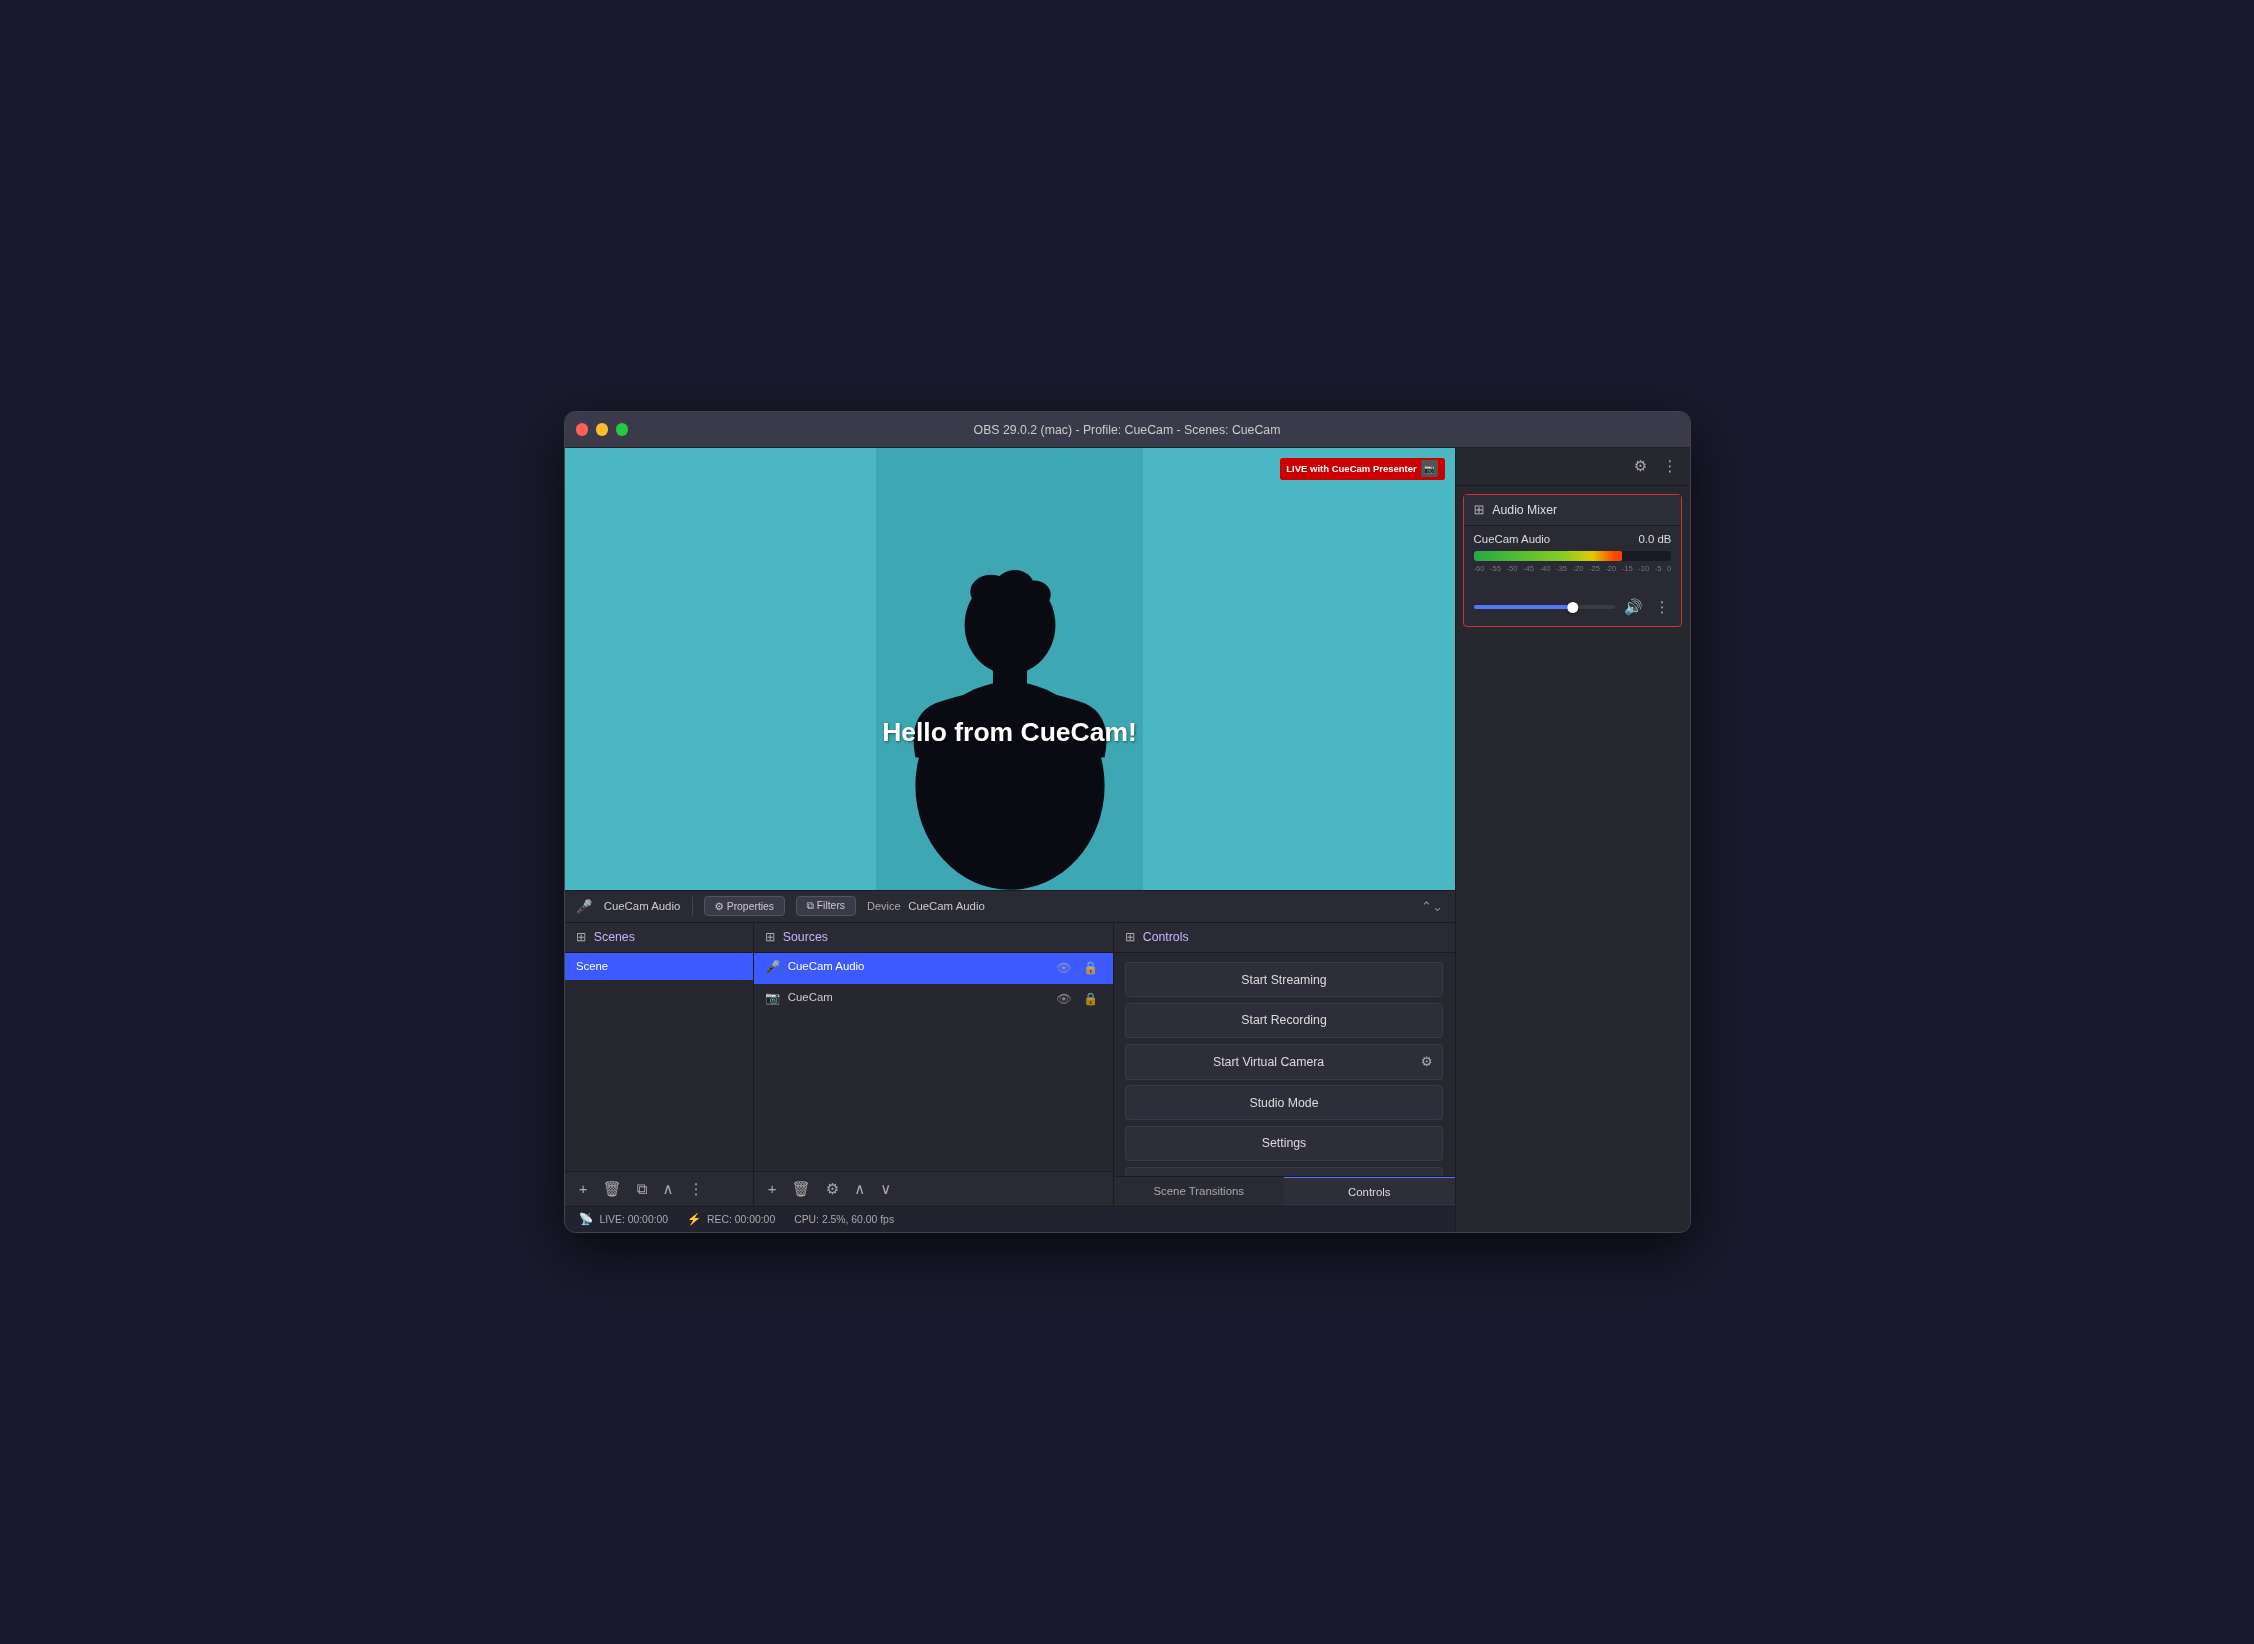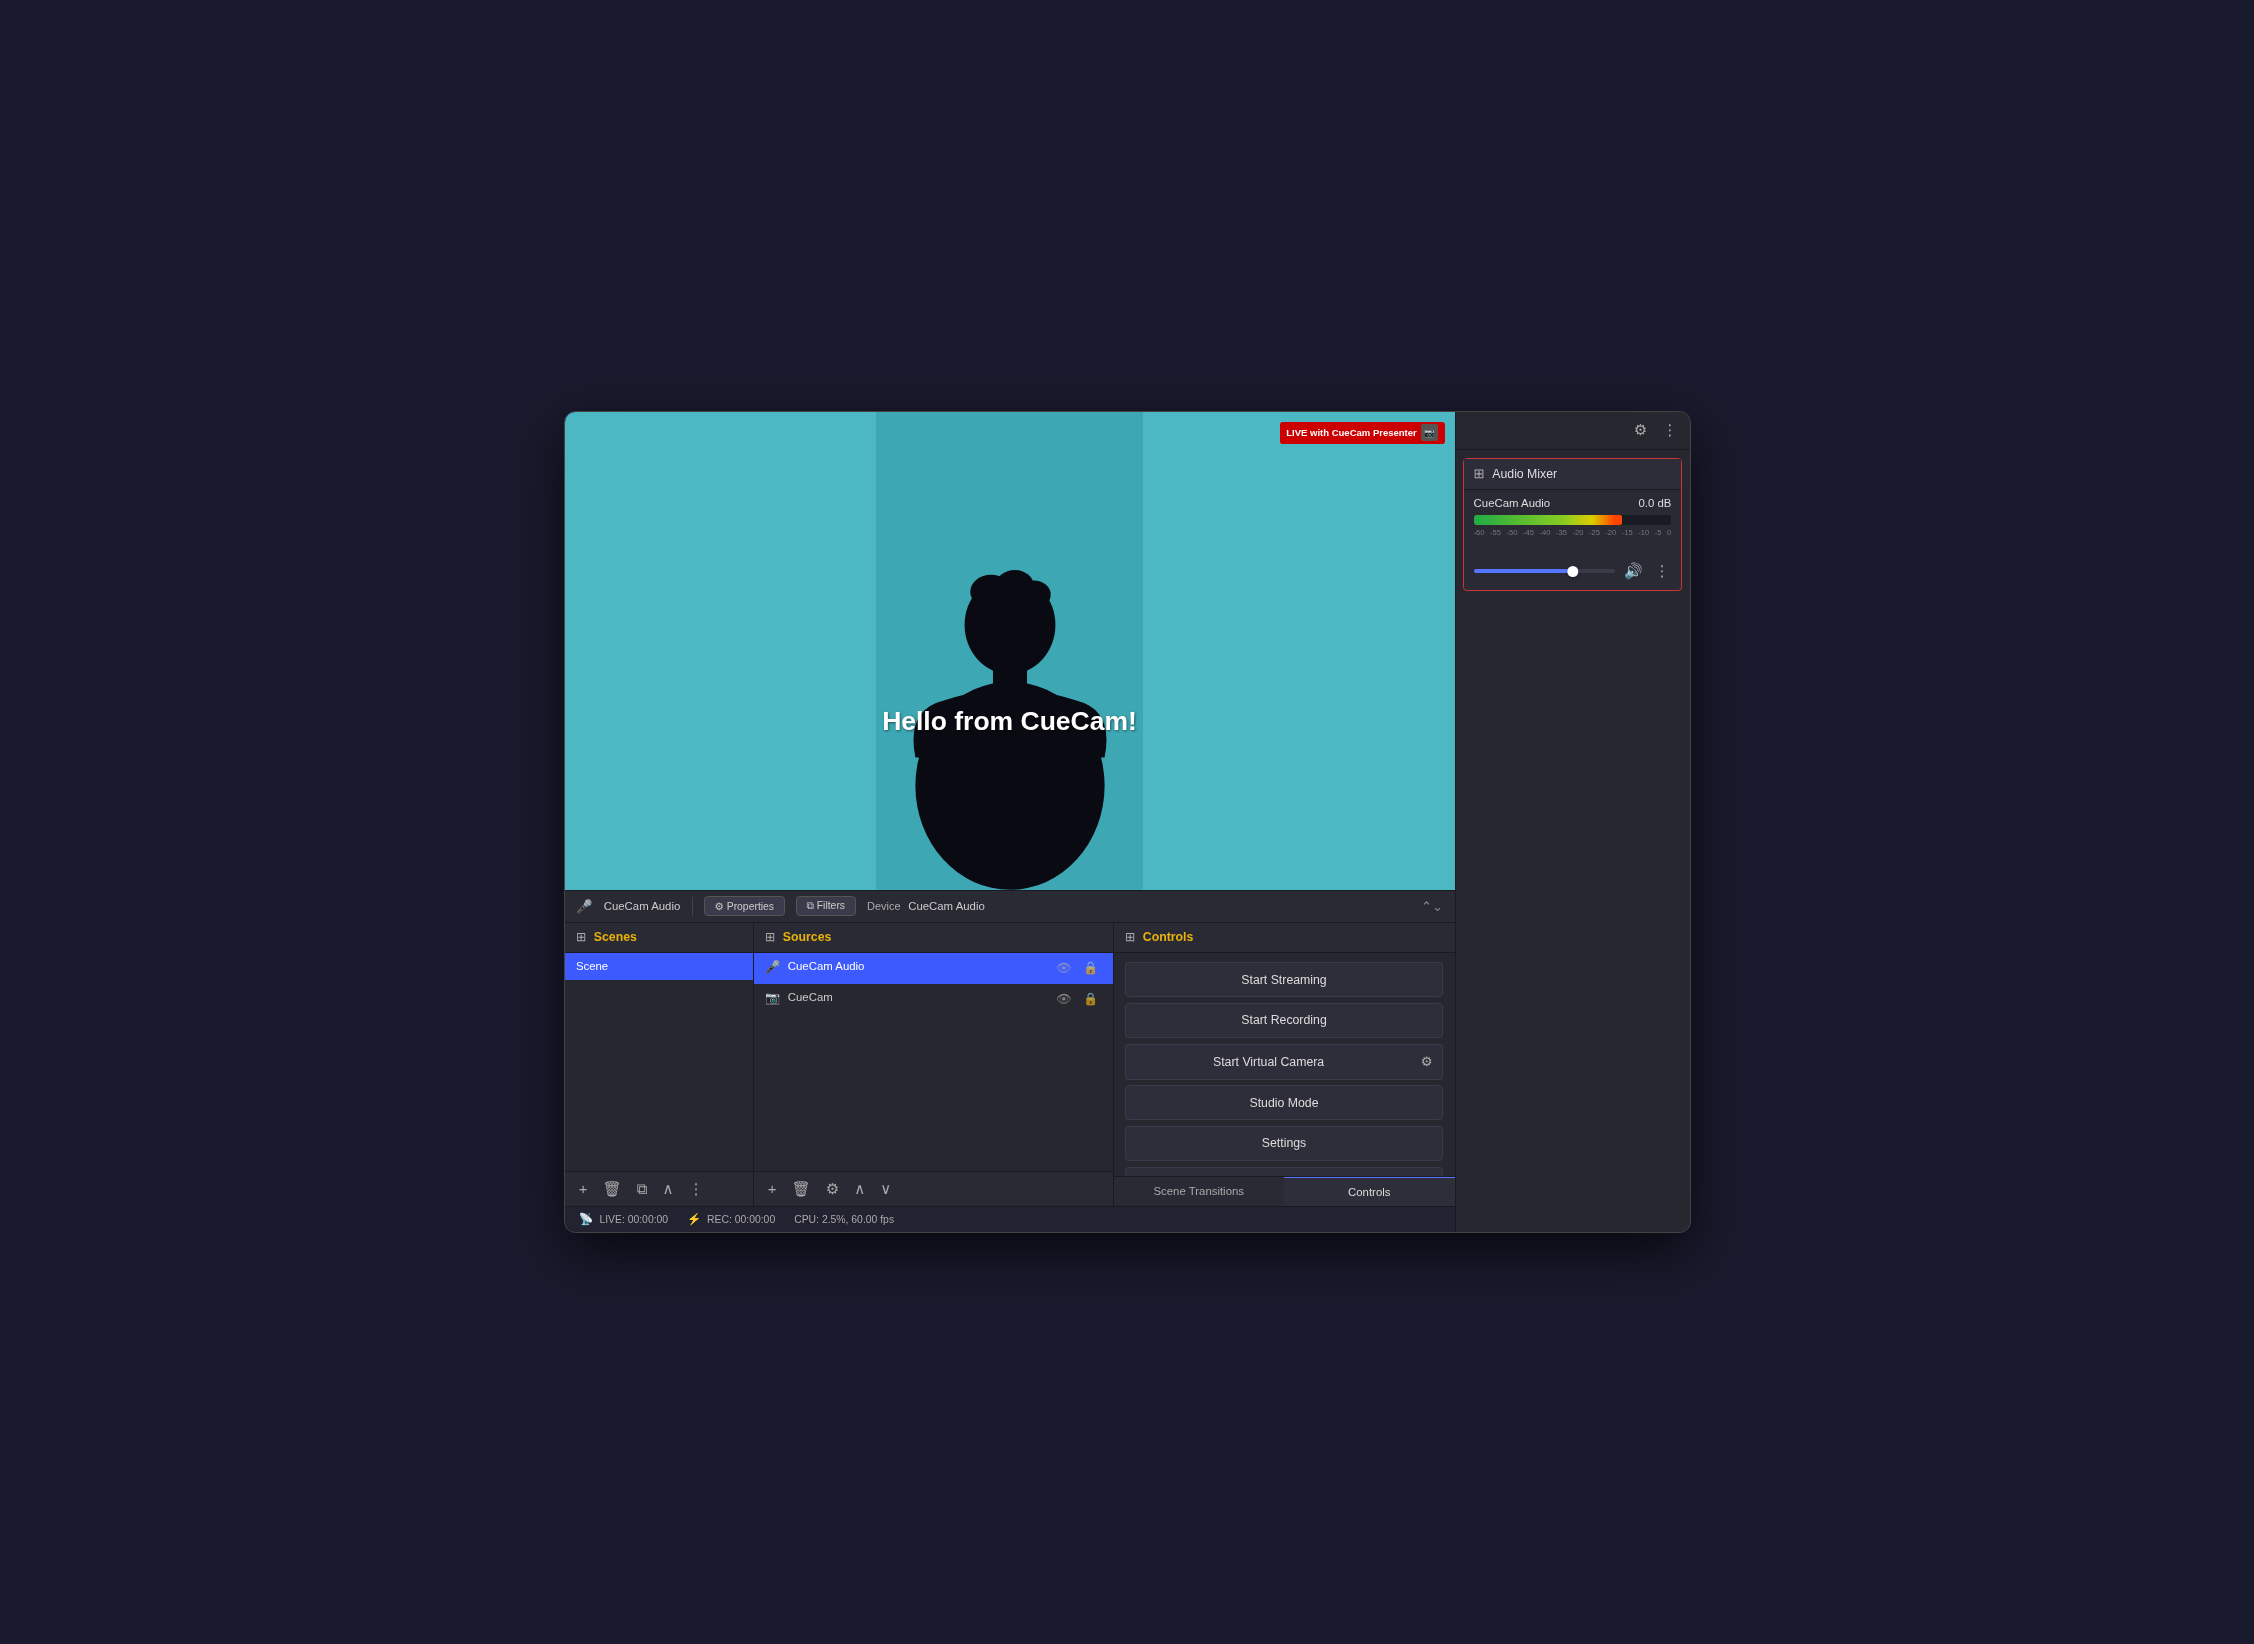--- a/index.html
+++ b/index.html
@@ -202,21 +202,21 @@
     .panel-header {
       background: #2a2a35;
       padding: 7.6px 11.4px;
       display: flex;
       align-items: center;
       gap: 7.6px;
       border-bottom: 0.9px solid #1a1a22;
       flex-shrink: 0;
     }
     .panel-header-icon { color: #aaa; font-size: 12.3px; }
-    .panel-header-title { color: #eab308; font-size: 12.3px; font-weight: 700; }
+    .panel-header-title { color: #c4b5fd; font-size: 12.3px; font-weight: 400; }
 
     .panel-list {
       flex: 1;
       overflow-y: auto;
     }
 
     .panel-item {
       padding: 7.6px 11.4px;
       color: #ccc;
       font-size: 11.4px;
@@ -486,20 +486,28 @@
       gap: 5.7px;
       justify-content: flex-end;
       border-bottom: 0.9px solid #1a1a22;
     }
   </style>
 </head>
 <body>
 
 <div class="window">
 
+  <div class="titlebar">
+    <div class="titlebar-buttons">
+      <div class="tb-btn tb-close"></div>
+      <div class="tb-btn tb-min"></div>
+      <div class="tb-btn tb-max"></div>
+    </div>
+    <div class="titlebar-title">OBS 29.0.2 (mac) - Profile: CueCam - Scenes: CueCam</div>
+  </div>
 
   <div style="display:flex; flex:1; overflow:hidden;">
 
     <div style="flex:1; display:flex; flex-direction:column; overflow:hidden;">
 
       <div class="preview-area">
         <div class="preview-canvas">
           <div class="scene-bg">
 
             <svg class="silhouette" viewBox="0 0 260 340" xmlns="http://www.w3.org/2000/svg">

